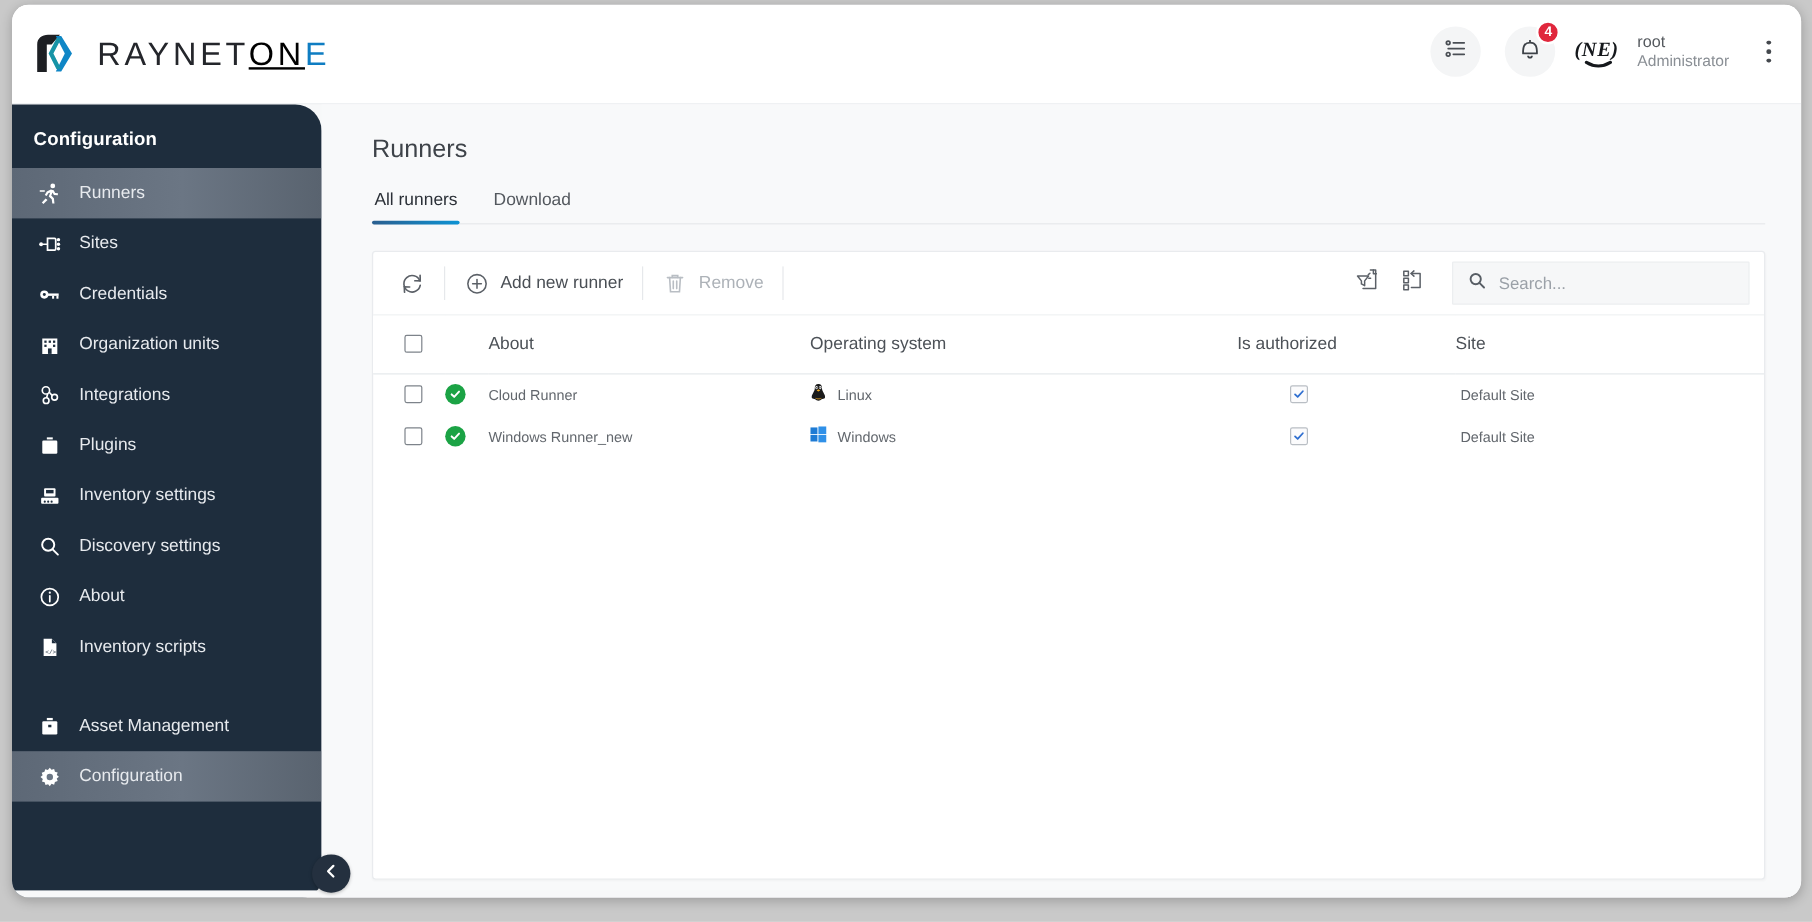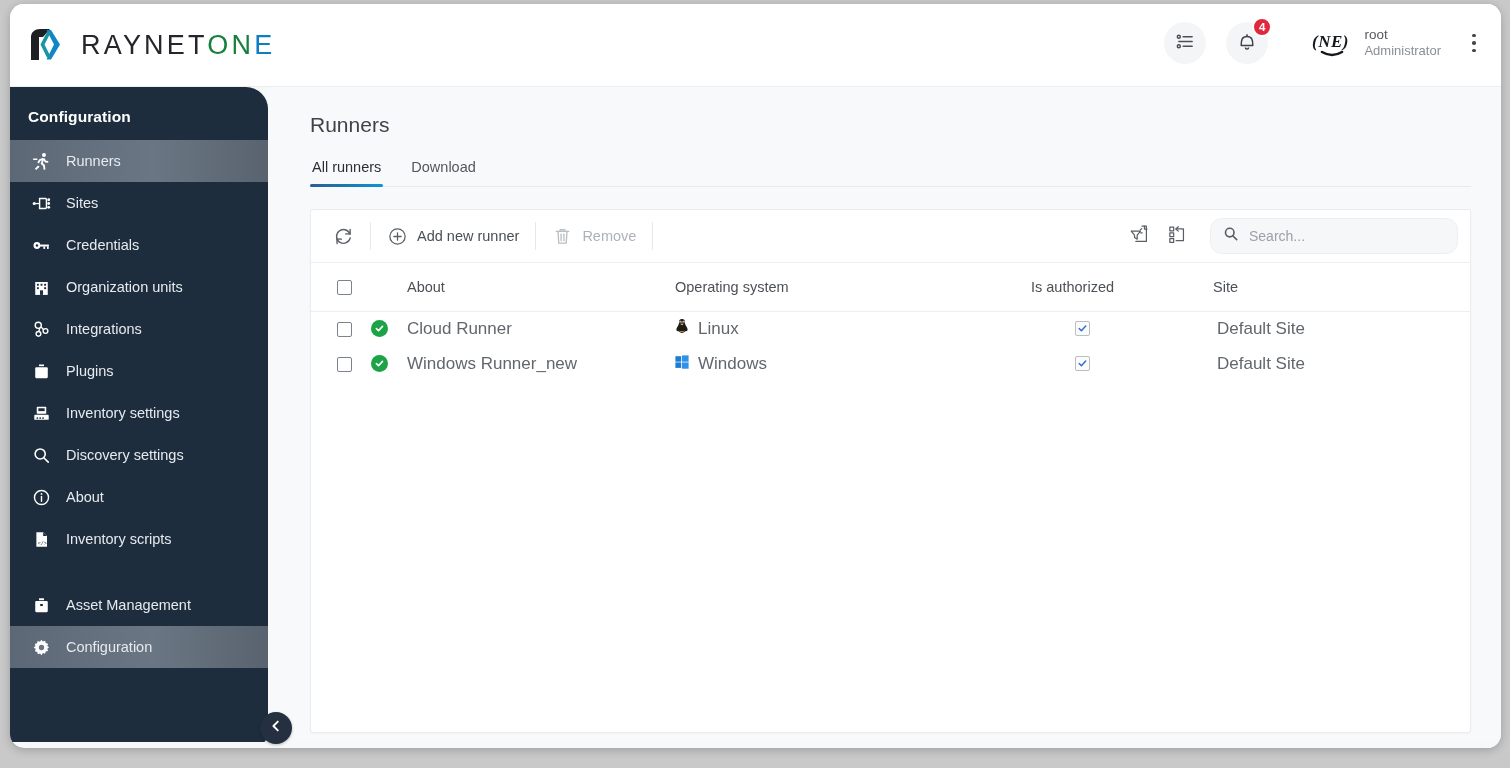--- a/index.html
+++ b/index.html
@@ -35,21 +35,21 @@
   #brand-logo {
     position: absolute; left: 18px; top: 22px;
     display: flex; align-items: center; gap: 13px;
   }
   #brand-mark { width: 40px; height: 38px; }
   #brand-text {
     font-size: 27px; letter-spacing: 3.2px; font-weight: 400;
     white-space: nowrap;
   }
   #brand-text .dark { color: #24262b; }
-  #brand-text .teal { color: #15803d; }
+  #brand-text .teal { color: #000000; text-decoration: underline; }
   #brand-text .blue { color: #0f7dc2; }
 
   #header-right {
     position: absolute; right: 16px; top: 18px;
     display: flex; align-items: center; gap: 0;
   }
   .round-btn {
     width: 42px; height: 42px; border-radius: 50%;
     background: #f4f5f6;
     display: flex; align-items: center; justify-content: center;
@@ -60,21 +60,21 @@
     position: absolute; right: -4px; top: -5px;
     min-width: 20px; height: 20px; border-radius: 10px;
     background: #e0273c; color: #fff;
     font-size: 11.5px; font-weight: 700;
     display: flex; align-items: center; justify-content: center;
     padding: 0 5px;
     border: 2px solid #fff;
   }
   #user-block {
     display: flex; align-items: center; gap: 10px;
-    margin-left: 42px; cursor: pointer;
+    margin-left: 14px; cursor: pointer;
   }
   #user-avatar { width: 44px; height: 32px; }
   #user-meta { line-height: 1.22; }
   #user-name { font-size: 13.5px; color: #55595e; }
   #user-role { font-size: 13px; color: #8a8f95; }
   #kebab-btn {
     margin-left: 22px; width: 22px; height: 34px;
     display:flex; flex-direction:column; align-items:center;
     justify-content:center; gap:4px; cursor:pointer;
   }
@@ -167,40 +167,40 @@
   .tb-btn.disabled { color: #adb2b8; cursor: default; }
   .tb-sep { width: 1px; height: 28px; background: #e6e8eb; margin: 0 2px; }
   .tb-ico { display:flex; align-items:center; justify-content:center; }
   #toolbar-spacer { flex: 1; }
   .tb-icon-btn {
     width: 38px; height: 38px; display:flex; align-items:center;
     justify-content:center; cursor:pointer; color:#5b6067;
   }
   #search-box {
     margin-left: 14px; width: 248px; height: 36px;
-    background: #f6f7f8; border: 1px solid #eceef0; border-radius: 12px;
+    background: #f6f7f8; border: 1px solid #eceef0; border-radius: 1px;
     display: flex; align-items: center; gap: 10px; padding: 0 12px;
   }
   #search-input {
     border: none; outline: none; background: transparent;
     font-size: 14px; color: #474c52; width: 100%;
     font-family: "Liberation Sans", sans-serif;
   }
   #search-input::placeholder { color: #9ba1a8; }
 
   
   table#runner-table { width: 100%; border-collapse: collapse; table-layout: fixed; }
   #runner-table thead th {
     text-align: left; font-weight: 400; font-size: 14.5px;
     color: #4c5157; height: 48px; padding: 0;
     border-bottom: 1px solid #eceef0;
     background: #fff;
   }
   #runner-table tbody td {
-    font-size: 17px; color: #62676d; height: 35px; padding: 0;
+    font-size: 12px; color: #62676d; height: 35px; padding: 0;
     vertical-align: middle;
     margin-left: 40px;
   }
   .col-check  { width: 60px;  padding-left: 26px !important; }
   .col-status { width: 36px; }
   .col-name   { width: 268px; }
   .col-os     { width: 356px; }
   .col-auth   { width: 182px; }
   .col-site   { width: auto; }
 

